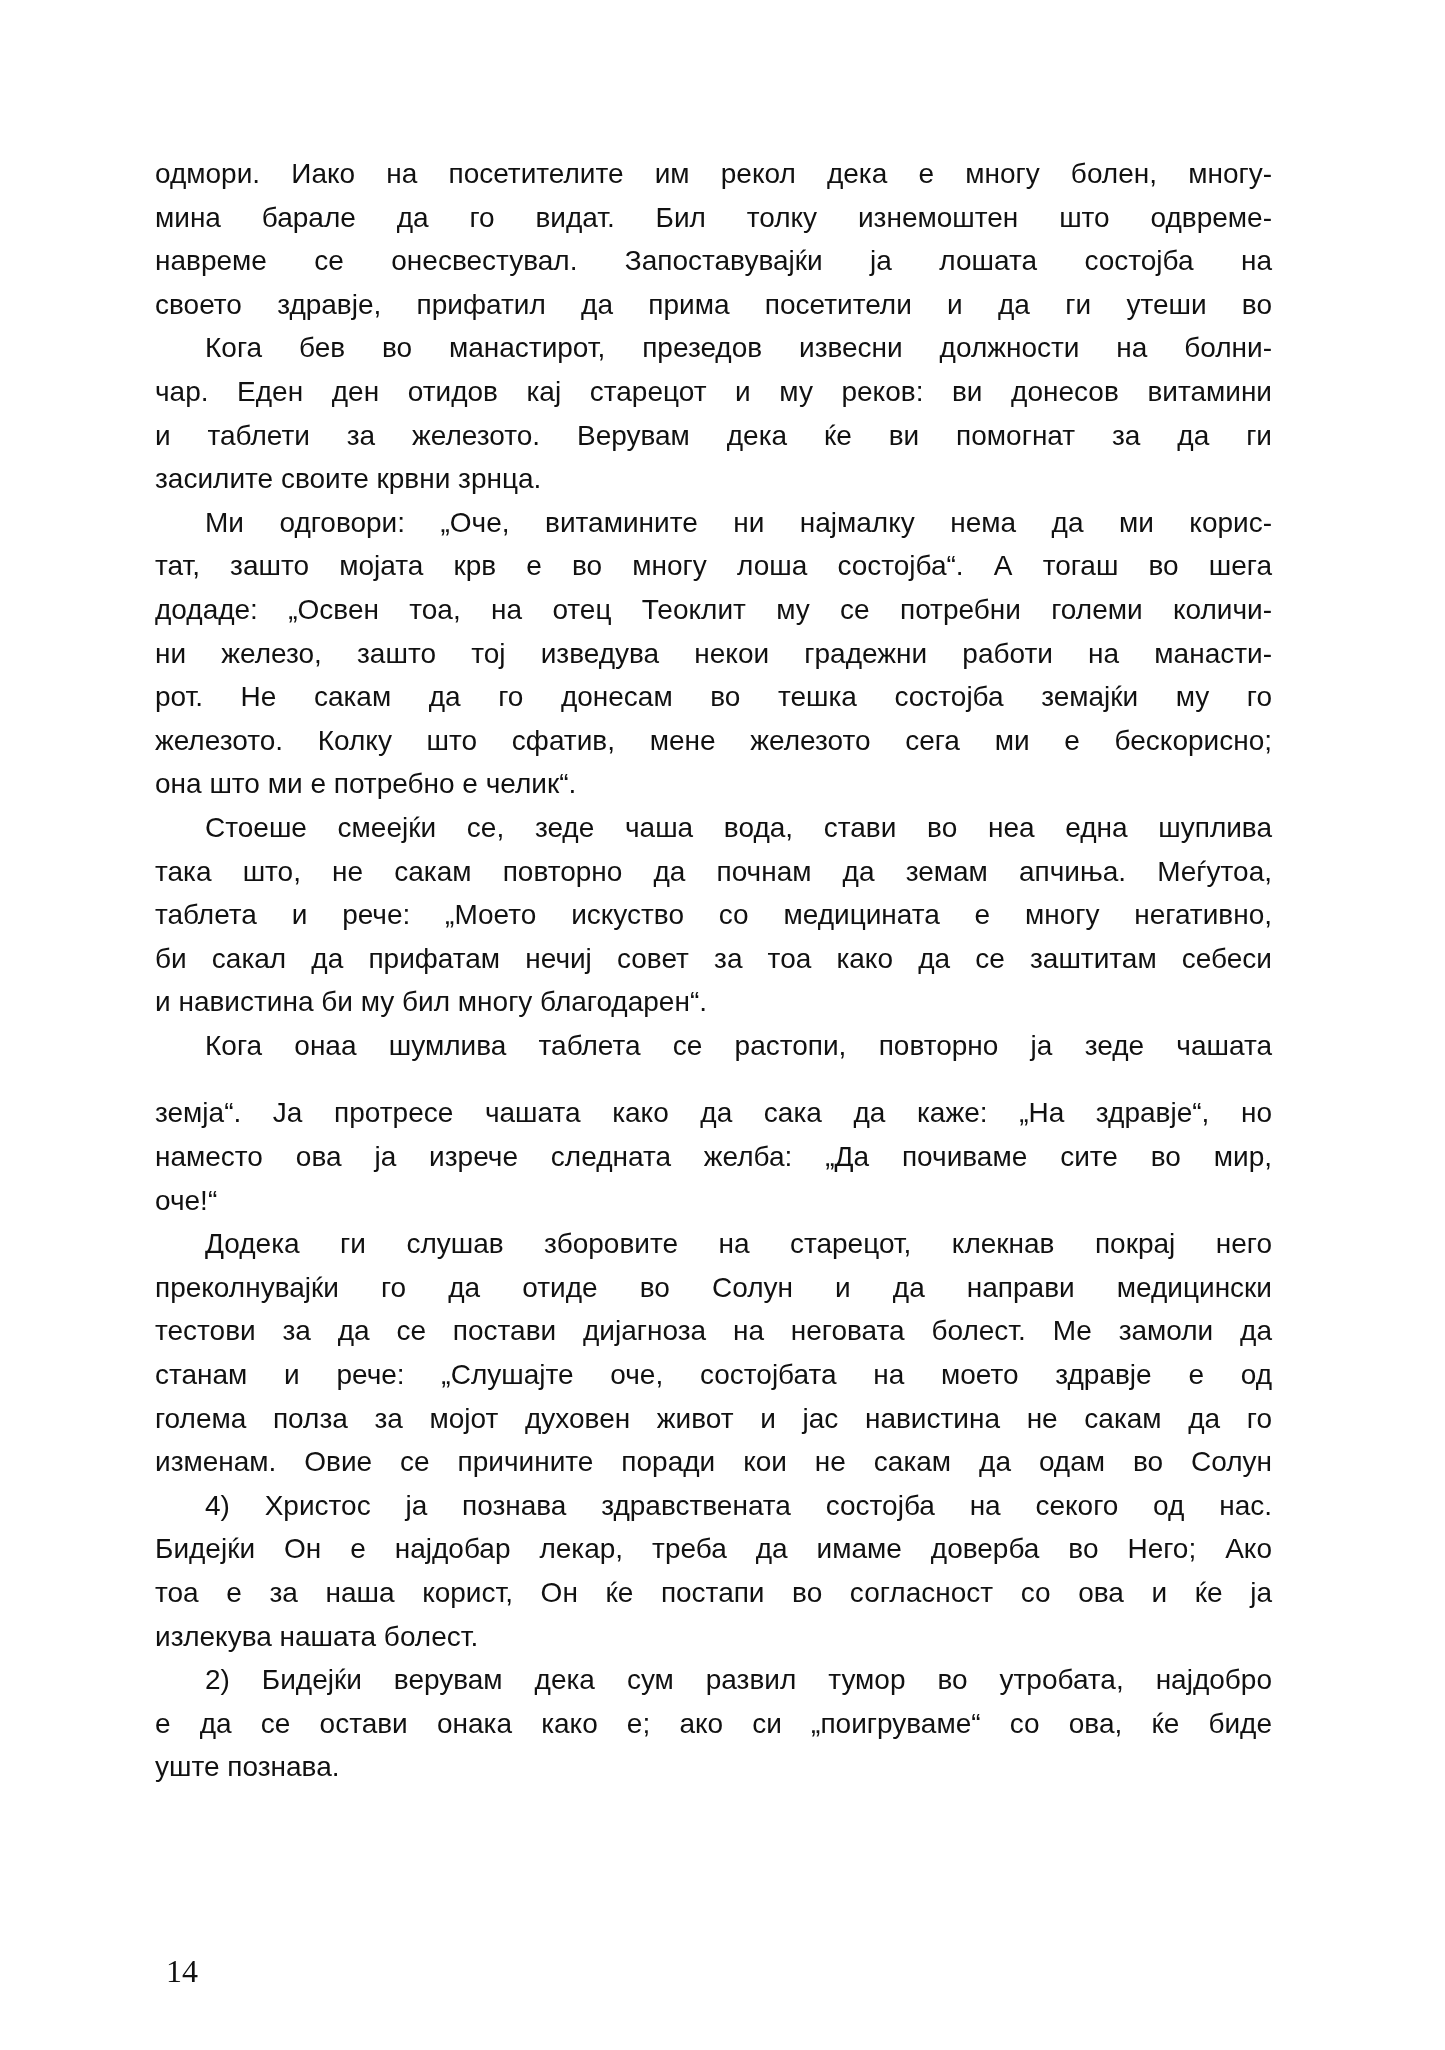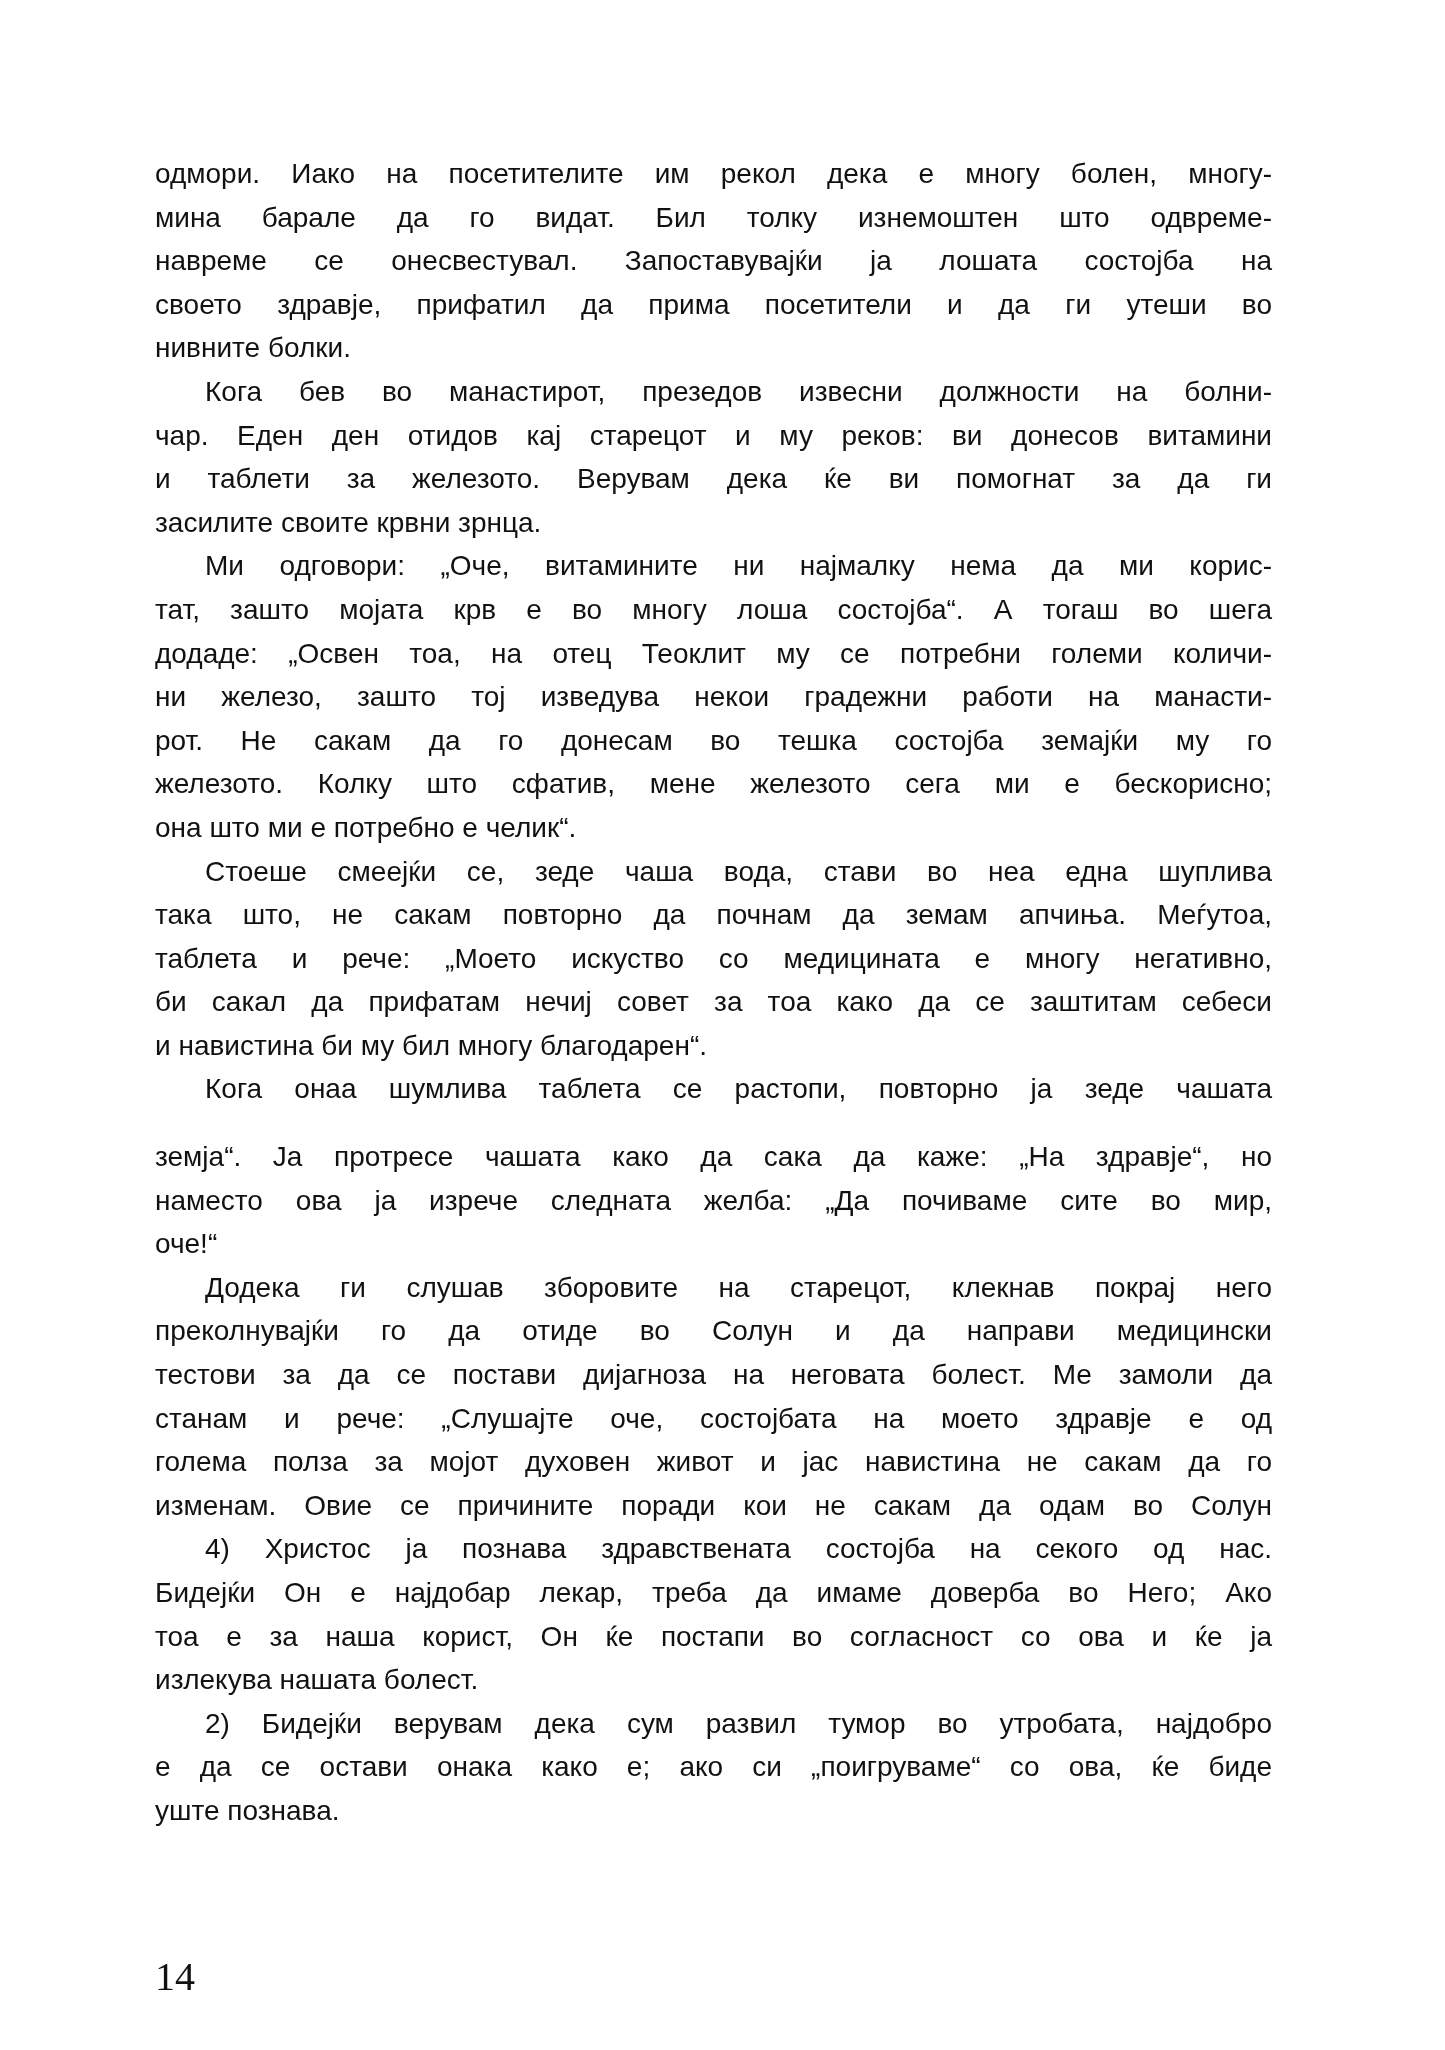--- a/index.html
+++ b/index.html
@@ -40,38 +40,37 @@
       overflow: visible;
     }
     .line.last {
       text-align-last: left;
     }
     .line.indent {
       padding-left: 50px;
     }
     .page-number {
       position: absolute;
-      left: 155px;
+      left: 166px;
       top: 1953px;
       font-family: "Liberation Serif", "DejaVu Serif", serif;
-      font-size: 40px;
+      font-size: 32px;
       color: #111111;
     }
   </style>
 </head>
 <body>
 
 <div class="page">
   <div class="text-block" id="text-block">
       <div class="paragraph">
         <span class="line" style="white-space: nowrap;">одмори. Иако на посетителите им рекол дека е многу болен, многу-</span>
         <span class="line" style="white-space: nowrap;">мина барале да го видат. Бил толку изнемоштен што одвреме-</span>
         <span class="line" style="white-space: nowrap;">навреме се онесвестувал. Запоставувајќи ја лошата состојба на</span>
         <span class="line" style="white-space: nowrap;">своето здравје, прифатил да прима посетители и да ги утеши во</span>
-        <span class="line last" style="white-space: nowrap;">нивните болки.</span>
       </div>
       <div class="paragraph">
         <span class="line indent" style="white-space: nowrap;">Кога бев во манастирот, презедов извесни должности на болни-</span>
         <span class="line" style="white-space: nowrap;">чар. Еден ден отидов кај старецот и му реков: ви донесов витамини</span>
         <span class="line" style="white-space: nowrap;">и таблети за железото. Верувам дека ќе ви помогнат за да ги</span>
         <span class="line last" style="white-space: nowrap;">засилите своите крвни зрнца.</span>
       </div>
       <div class="paragraph">
         <span class="line indent" style="white-space: nowrap;">Ми одговори: „Оче, витамините ни најмалку нема да ми корис-</span>
         <span class="line" style="white-space: nowrap;">тат, зашто мојата крв е во многу лоша состојба“. А тогаш во шега</span>

